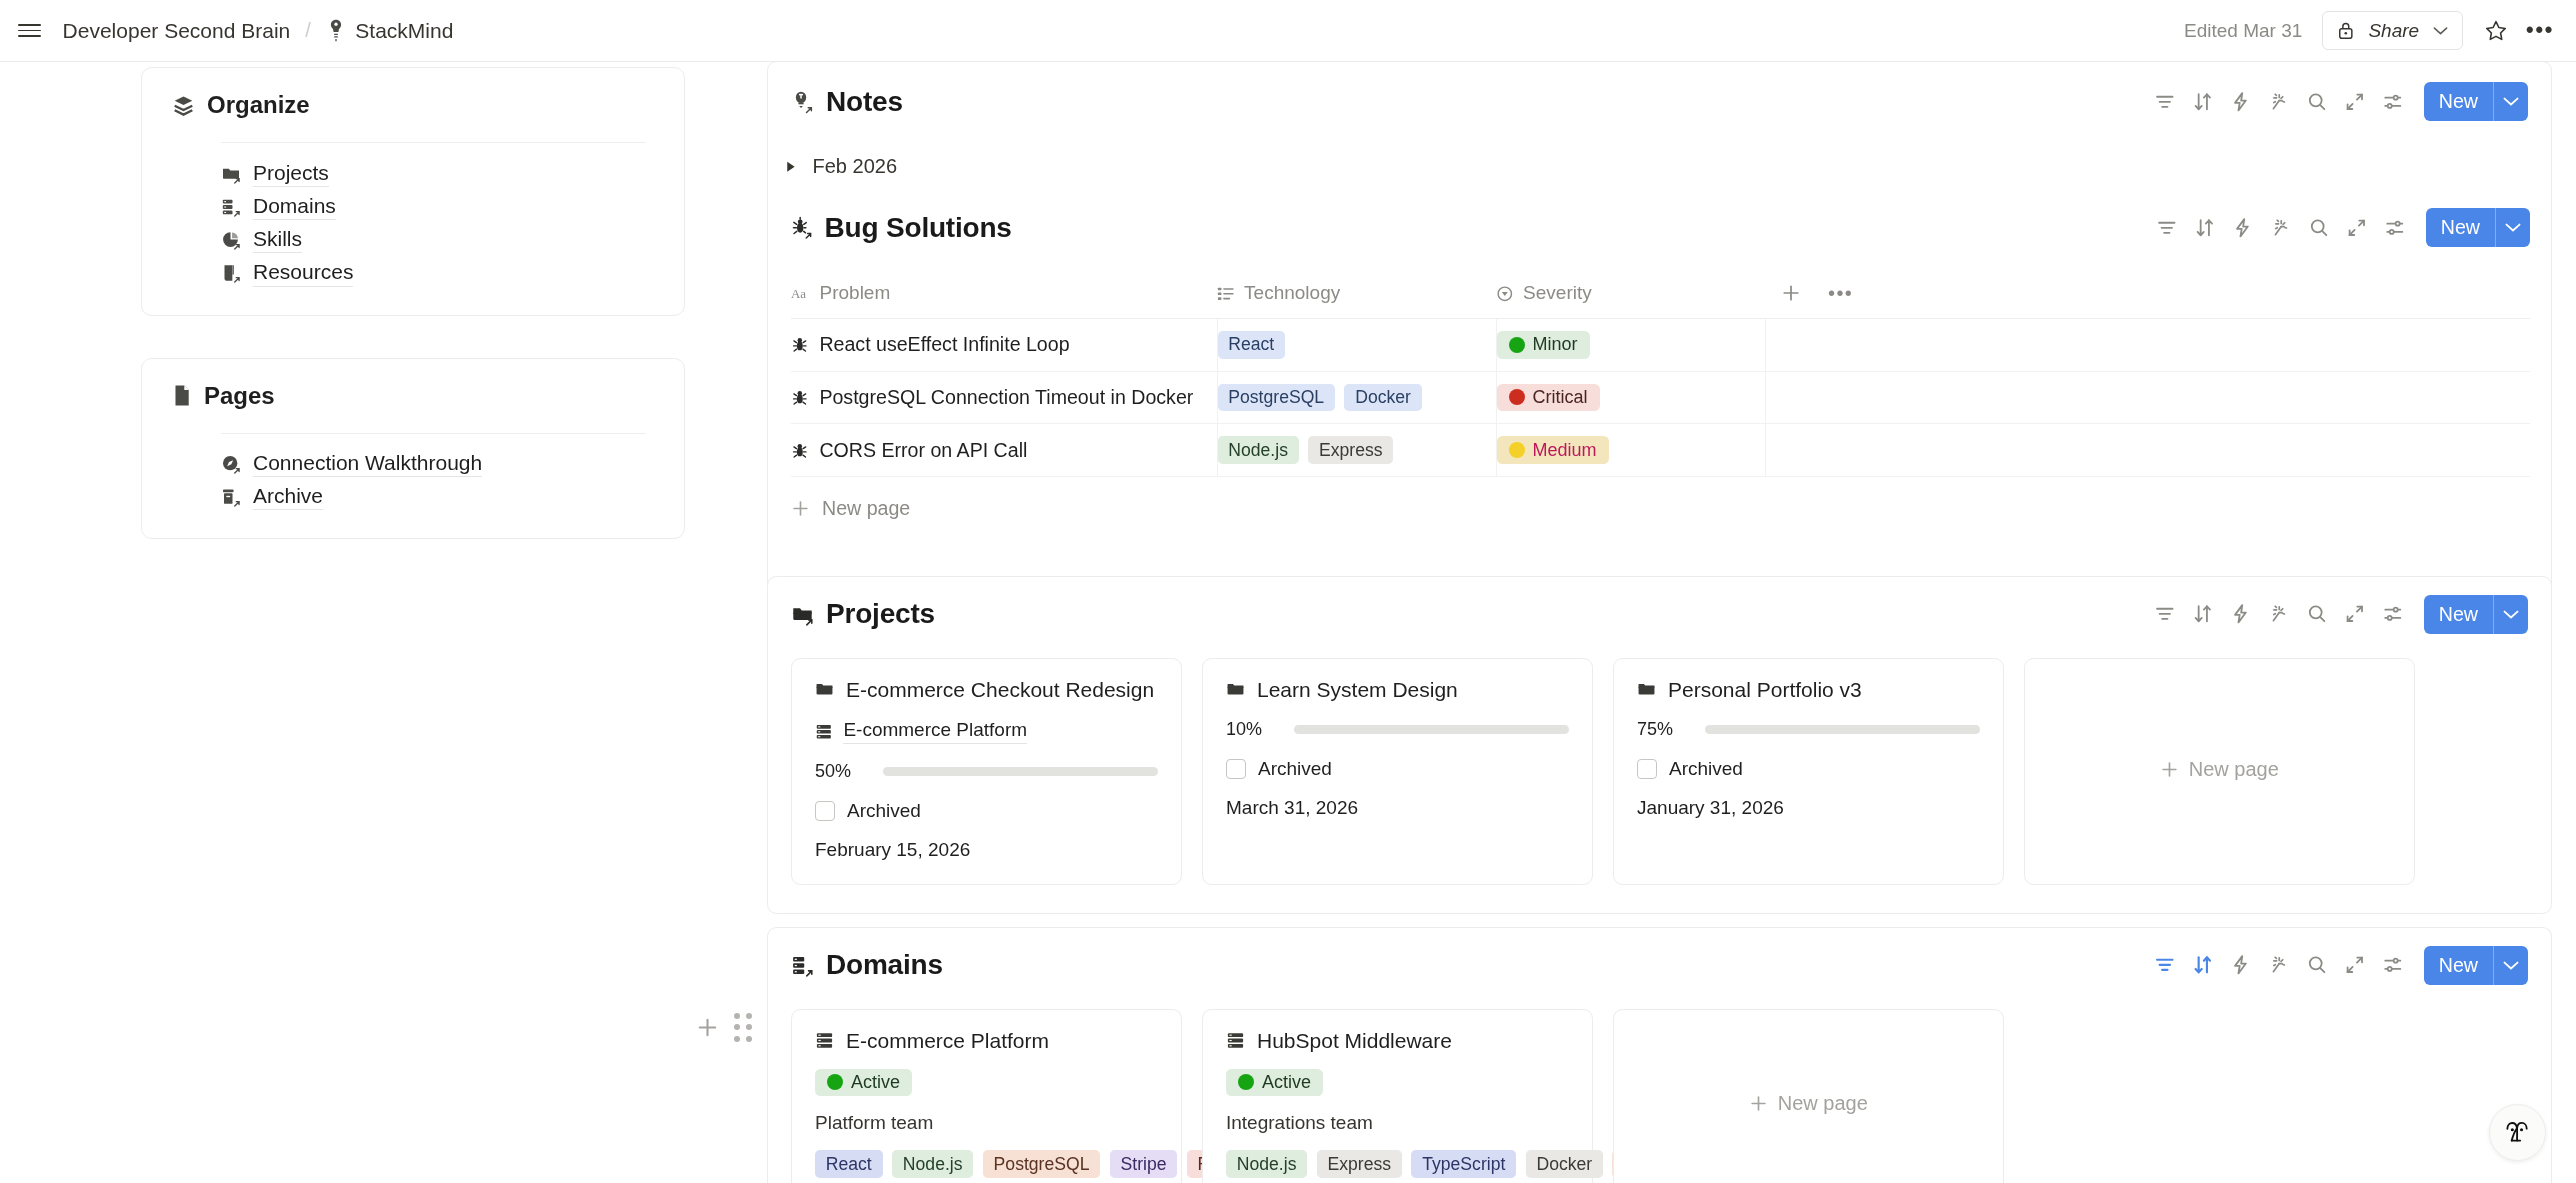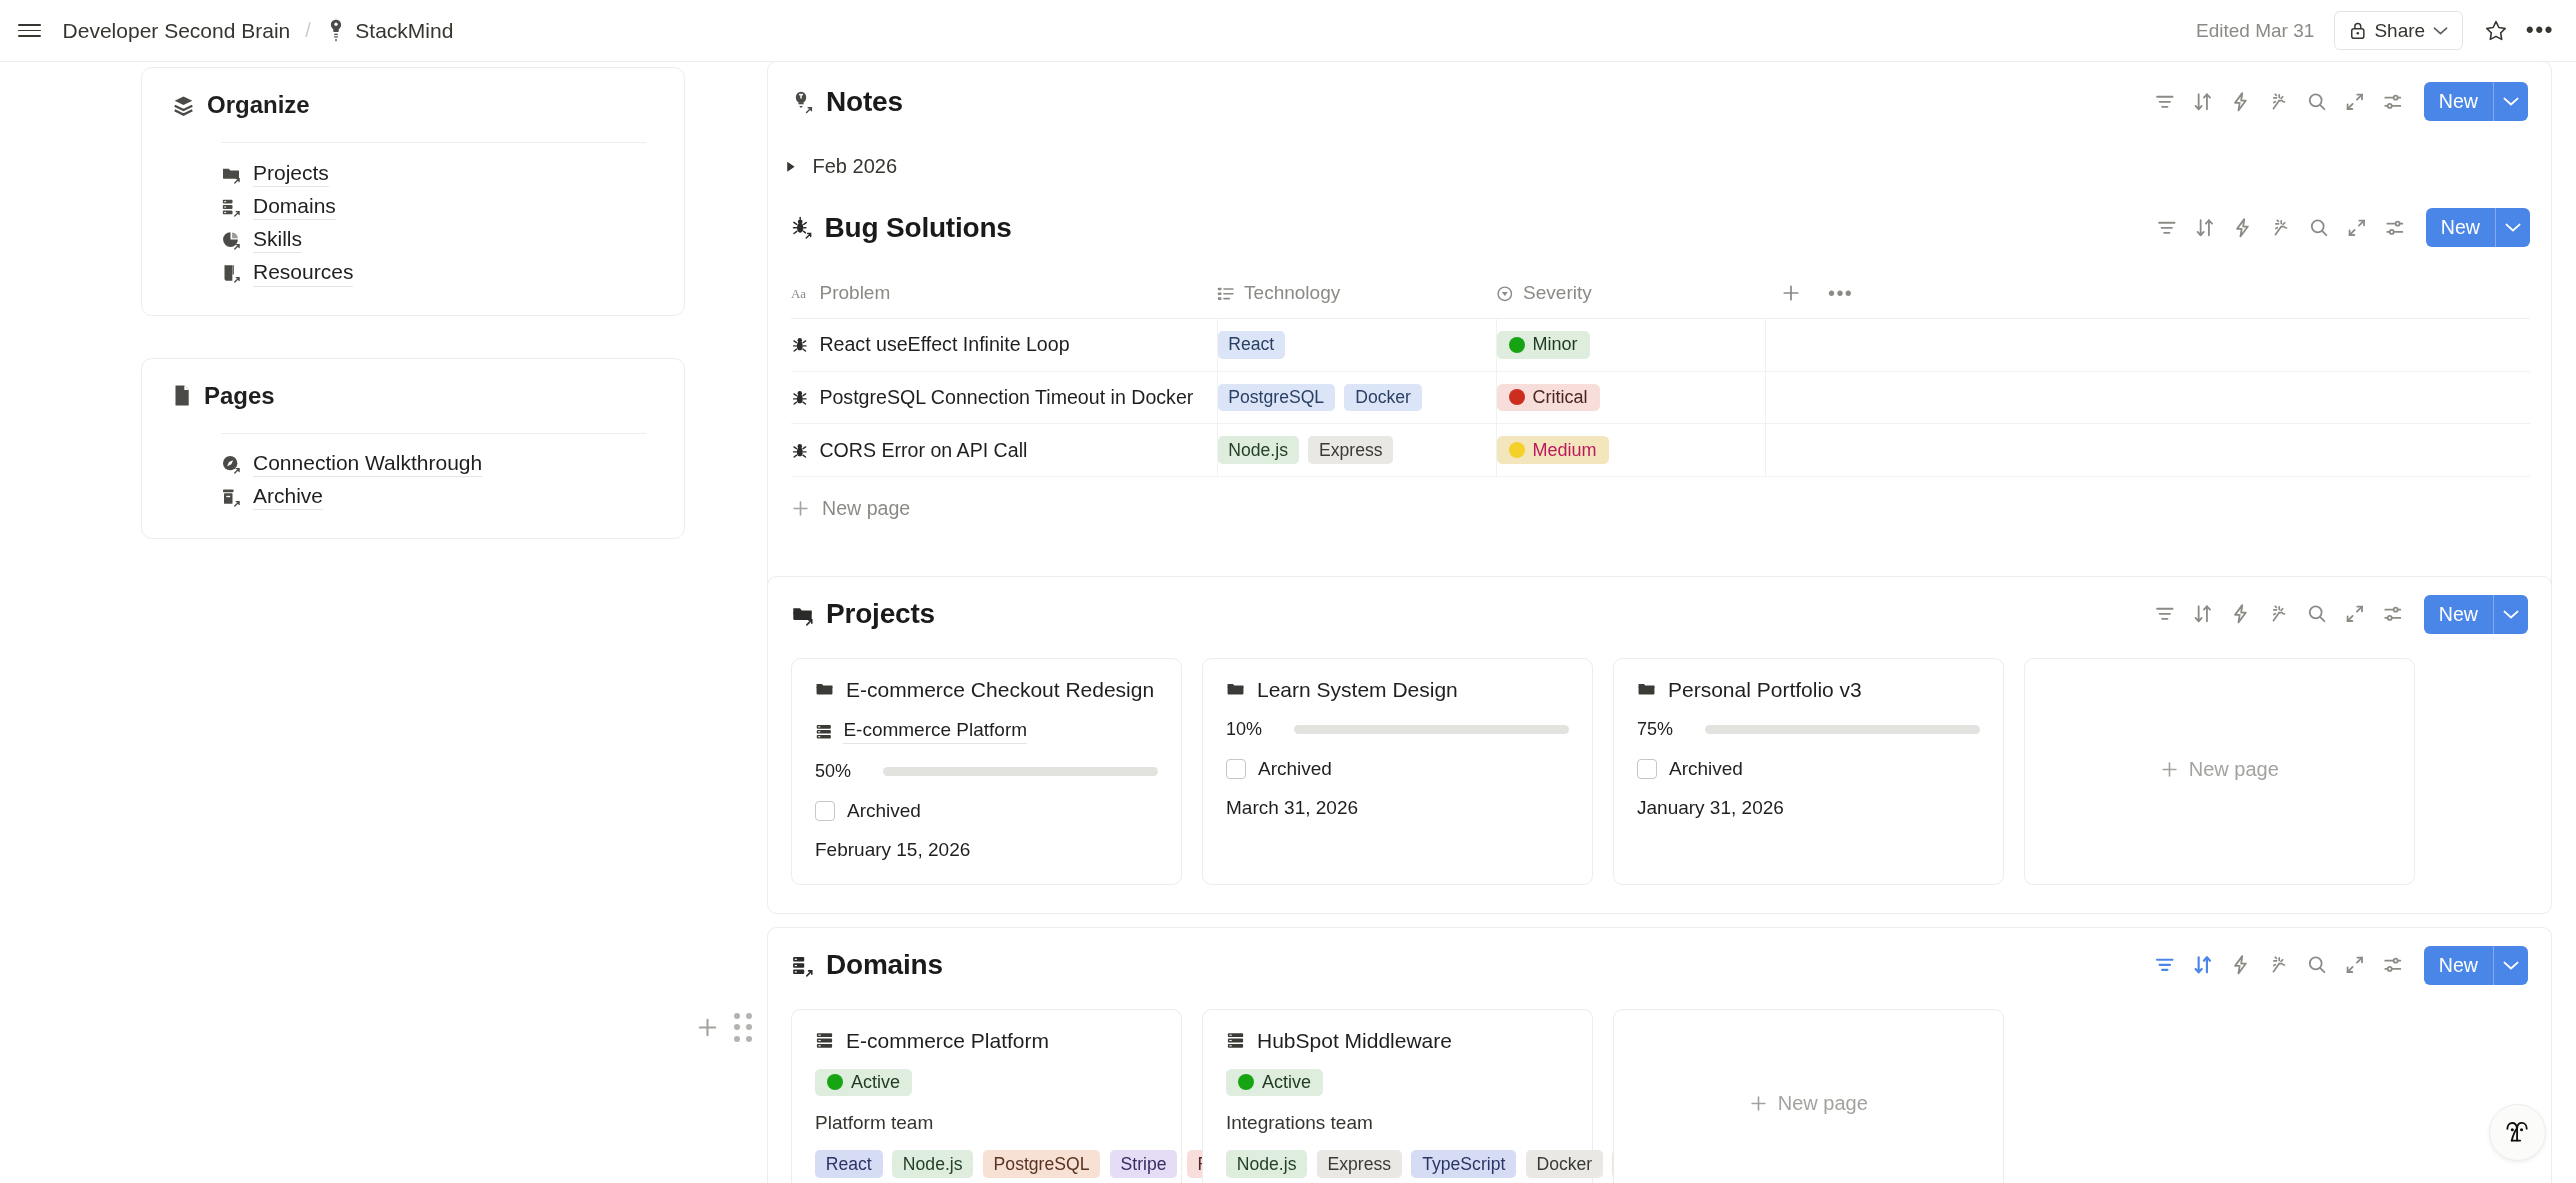--- a/index.html
+++ b/index.html
@@ -26,24 +26,25 @@
   .hamburger span:nth-child(3){width:23px;}
   .crumb { font-size: 21px; color:#37352f; margin-left:19px; white-space:nowrap; cursor:pointer;}
   .crumb-sep { font-size:20px; color:#cfcdc9; margin:0 15px; }
   .crumb-with-icon { display:flex; align-items:center; gap:9.5px; }
 
   .topbar-right {
     margin-left:auto; display:flex; align-items:center; gap:0; padding-right:17.6px;
   }
   .edited { font-size:19px; color:#8b8a85; margin-right:20px; white-space:nowrap;}
   .share-btn {
-    display:flex; align-items:center; gap:8px;
+    display:flex; align-items:center; gap:14px;
     border:0.7px solid #e4e3e0; border-radius:6px;
     padding:7.4px 13.5px; font-size:19px; color:#37352f; cursor:pointer;
     background:#fff;
+    font-style:italic;
   }
   .icon-btn { width:37px; height:37px; display:flex; align-items:center; justify-content:center; cursor:pointer; border-radius:5.4px; }
   .star-btn { margin-left:15px; }
   .dots-btn { margin-left:6.8px; font-size:23px; color:#37352f; letter-spacing:1.4px; }
 
   
   .canvas { position:absolute; top:62px; left:0; width:2576px; height:1121px; }
 
   
   .leftcol { position:absolute; left:141px; top:5.4px; width:544px; }

